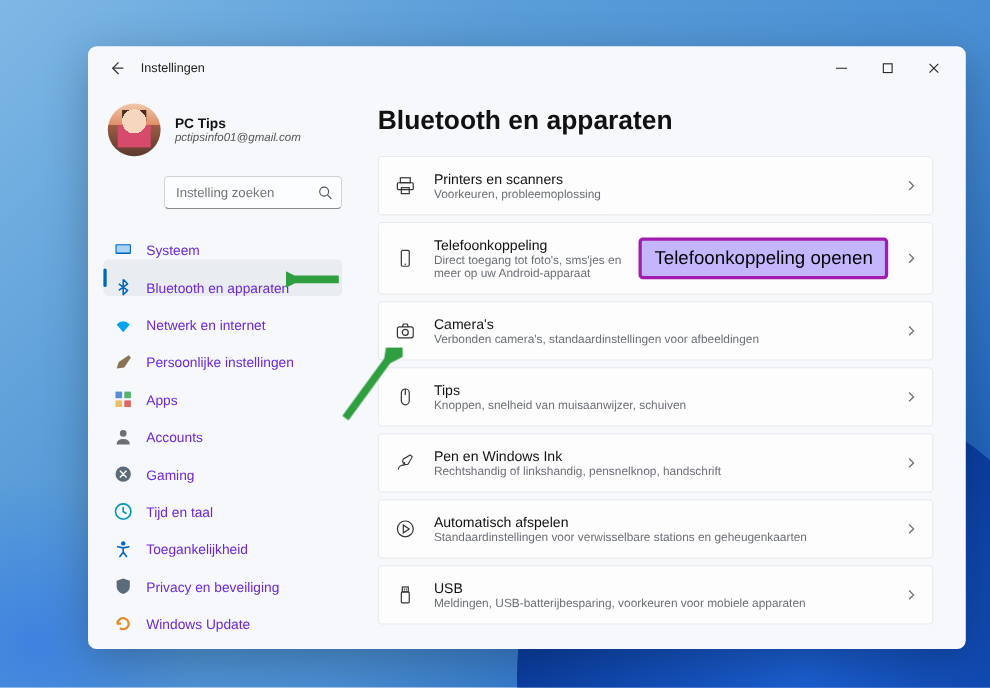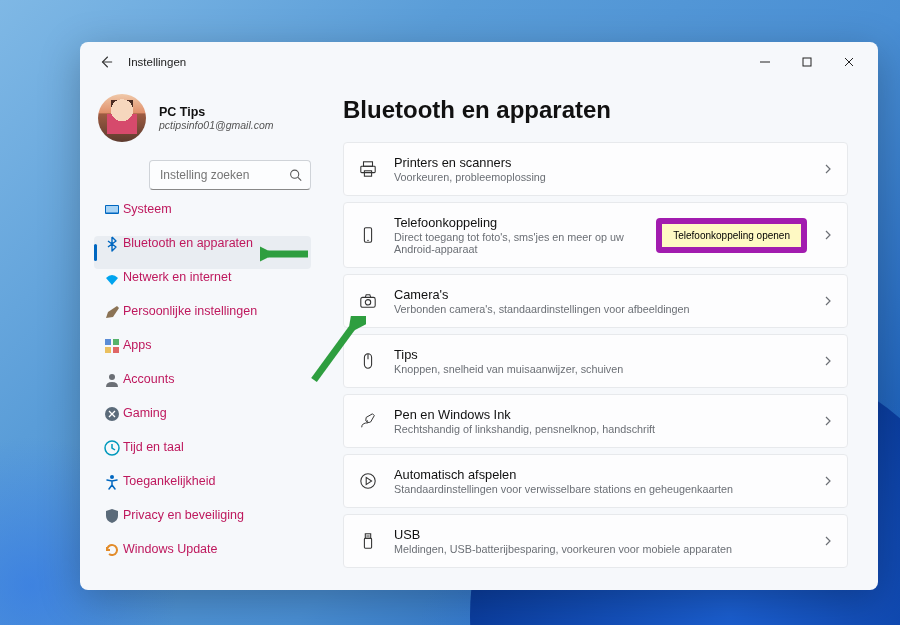--- a/index.html
+++ b/index.html
@@ -65,23 +65,23 @@
       background: #fcfdfe; padding: 0 32px 0 10px; font-size: 12px;
       outline: none;
     }
     .search-icon {
       position: absolute; right: 9px; top: 50%; transform: translateY(-50%);
       width: 13px; height: 13px; color: #555;
     }
 
     .nav { display: flex; flex-direction: column; gap: 1px; }
     .nav-item {
-      display: flex; align-items: flex-start; gap: 3px;
+      display: flex; align-items: flex-end; gap: 13px;
       height: 33px; padding: 0 10px;
-      border-radius: 4px; font-size: 12.5px; color: #be185d;
+      border-radius: 4px; font-size: 12.5px; color: #6d28d9;
       cursor: pointer; position: relative;
     }
     .nav-item.active { background: #e9edf2; }
     .nav-item.active::before {
       content: ""; position: absolute; left: 0; top: 8px; bottom: 8px;
       width: 3px; background: #0067c0; border-radius: 2px;
     }
     .nav-icon { width: 16px; height: 16px; display: flex; align-items: center; justify-content: center; }
 
     .main { flex: 1; padding: 14px 30px 18px 18px; overflow-y: auto; }
@@ -92,22 +92,22 @@
       padding: 12px 14px; margin-bottom: 6px;
       display: flex; align-items: center; gap: 16px;
       cursor: pointer;
     }
     .card-icon { width: 20px; height: 20px; color: #333; display: flex; align-items: center; justify-content: center; flex-shrink: 0; }
     .card-text { flex: 1; }
     .card-title { font-size: 12.8px; color: #111; }
     .card-desc { font-size: 10.8px; color: #6b6f75; margin-top: 1px; }
     .card-chevron { color: #6b6f75; width: 10px; height: 10px; flex-shrink: 0; }
     .card-btn {
-      border: 6px solid #a21caf; background: #fef9c3; border-radius: 4px;
-      padding: 6px 11px; font-size: 10px; cursor: pointer;
+      border: 3px solid #a21caf; background: #c4b5fd; border-radius: 4px;
+      padding: 6px 11px; font-size: 17px; cursor: pointer;
     }
 
     
     .arrow { position: absolute; z-index: 50; }
     .arrow svg { display: block; }
   </style>
 </head>
 <body>
 
 <div class="bg-shape s2"></div>

